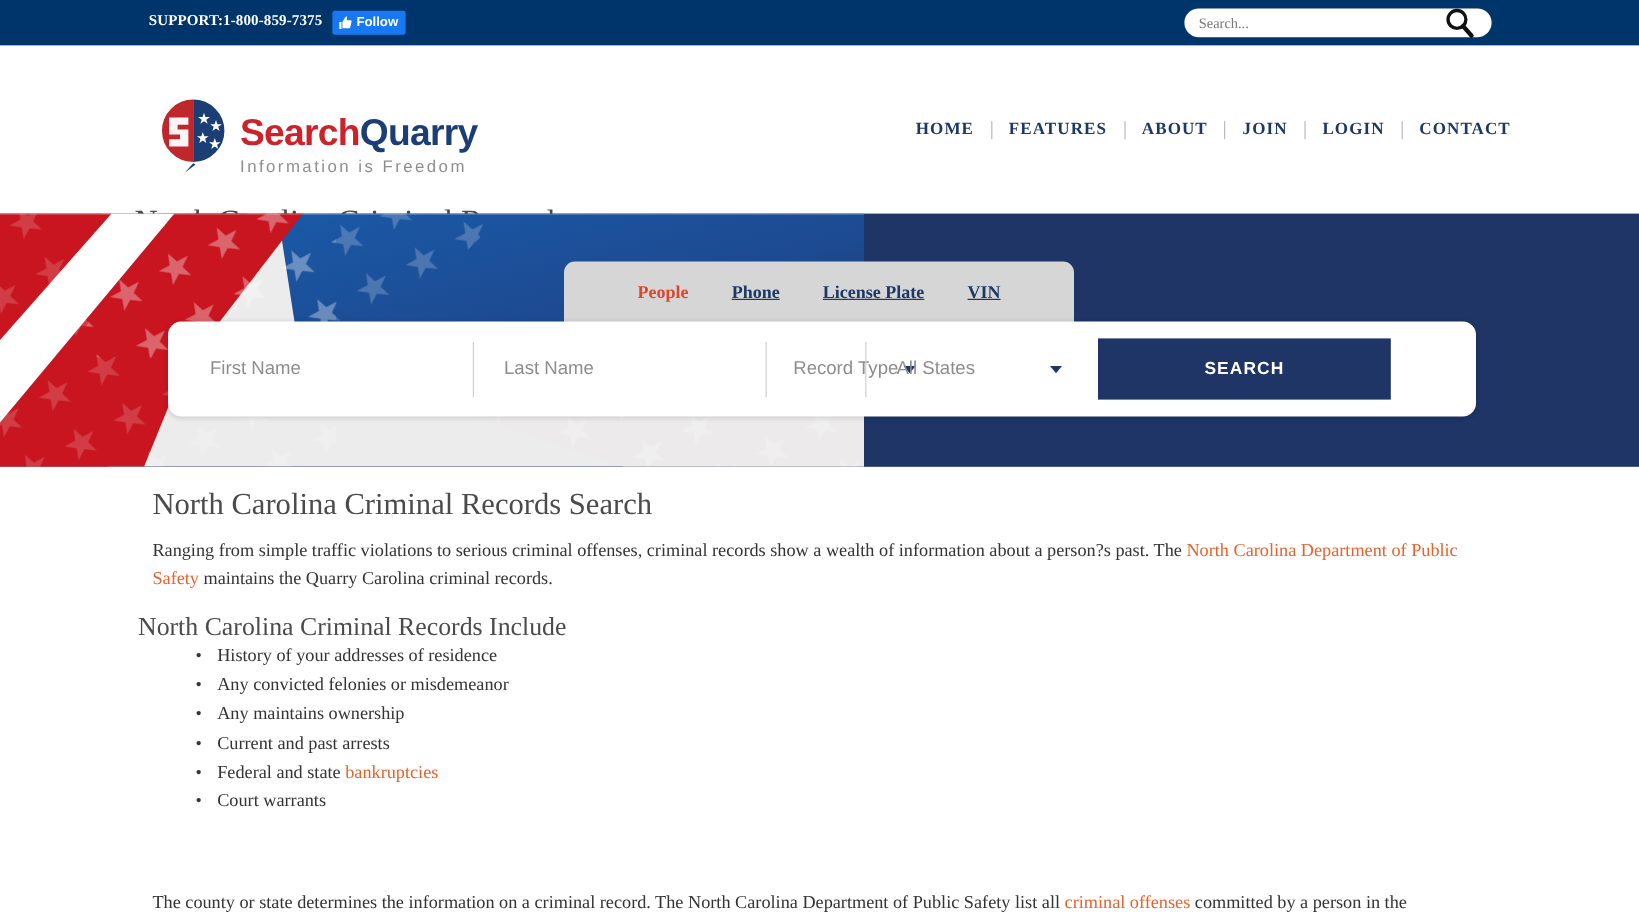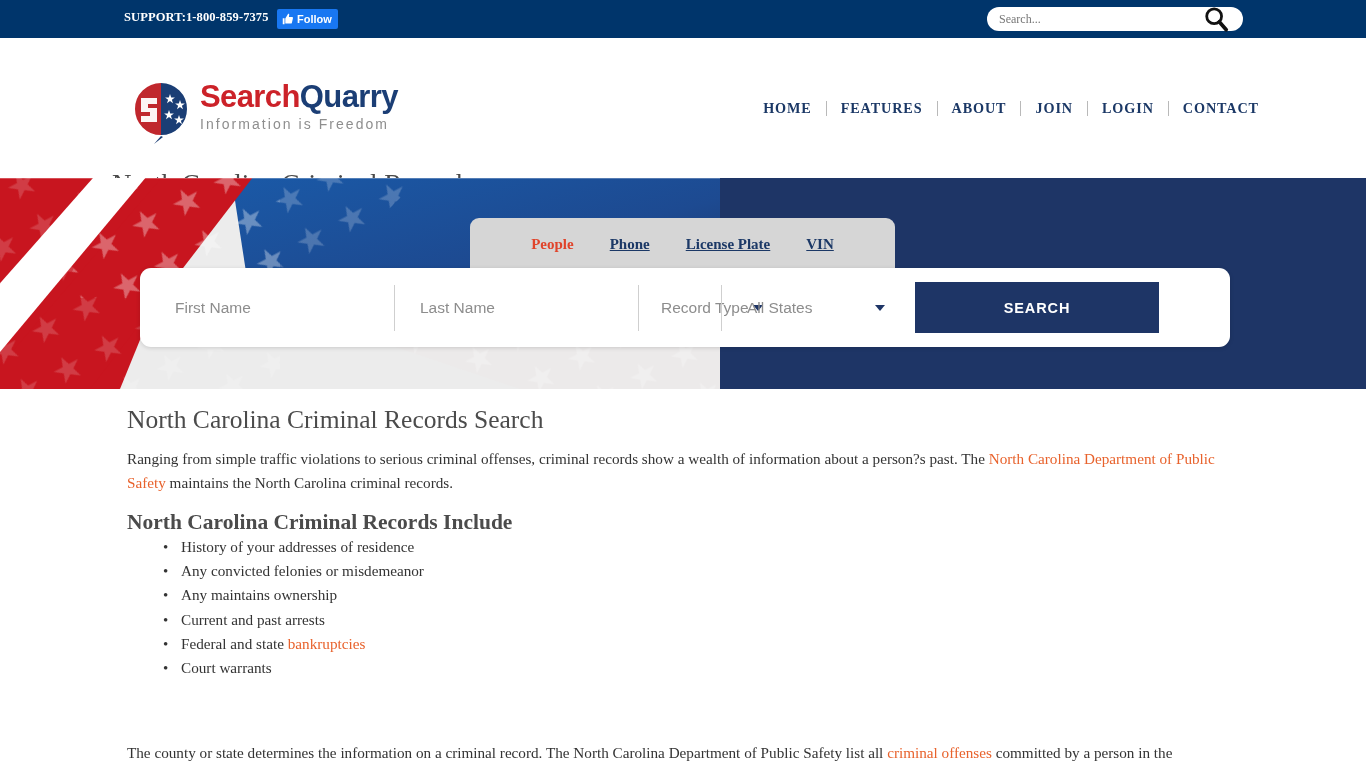--- a/index.html
+++ b/index.html
@@ -85,21 +85,21 @@
   .header {
     position: relative;
     height: 140px;
     background: #ffffff;
   }
   .logo-block {
     position: absolute;
     left: 130px;
     top: 43px;
     display: flex;
-    align-items: flex-start;
+    align-items: flex-end;
     gap: 8px;
     cursor: pointer;
   }
   .logo-mark { width: 62px; height: 64px; display: block; }
   .logo-type { display: flex; flex-direction: column; line-height: 1; }
   .logo-word {
     font-family: "Liberation Sans", sans-serif;
     font-size: 31px;
     font-weight: bold;
     letter-spacing: -0.6px;
@@ -291,25 +291,25 @@
     top: 58px;
     width: 1110px;
     font-family: "Liberation Serif", serif;
     font-size: 15.2px;
     line-height: 24px;
     color: #333333;
   }
   .lnk { color: #e8622c; text-decoration: none; cursor: pointer; }
   .h3 {
     position: absolute;
-    left: 127px;
+    left: 115px;
     top: 121px;
     font-family: "Liberation Serif", serif;
     font-size: 21.5px;
-    font-weight: bold;
+    font-weight: normal;
     color: #4b4b4b;
     white-space: nowrap;
   }
   .bullets {
     position: absolute;
     left: 163px;
     top: 146px;
     list-style: none;
     font-family: "Liberation Serif", serif;
     font-size: 15.2px;
@@ -465,21 +465,21 @@
       </div>
     </div>
     <button class="btn-search">SEARCH</button>
   </div>
 </div>
 
 <div class="content">
   <h2 class="h2">North Carolina Criminal Records Search</h2>
 
   <p class="para1">
-    <span>Ranging from simple traffic violations to serious criminal offenses, criminal records show a wealth of information about a person?s past. The </span><a class="lnk">North Carolina Department of Public Safety</a><span> maintains the North Carolina criminal records.</span>
+    <span>Ranging from simple traffic violations to serious criminal offenses, criminal records show a wealth of information about a person?s past. The </span><a class="lnk">North Carolina Department of Public Safety</a><span> maintains the Quarry Carolina criminal records.</span>
   </p>
 
   <h3 class="h3">North Carolina Criminal Records Include</h3>
 
   <ul class="bullets">
     <li>History of your addresses of residence</li>
     <li>Any convicted felonies or misdemeanor</li>
     <li>Any maintains ownership</li>
     <li>Current and past arrests</li>
     <li><span>Federal and state </span><a class="lnk">bankruptcies</a></li>

